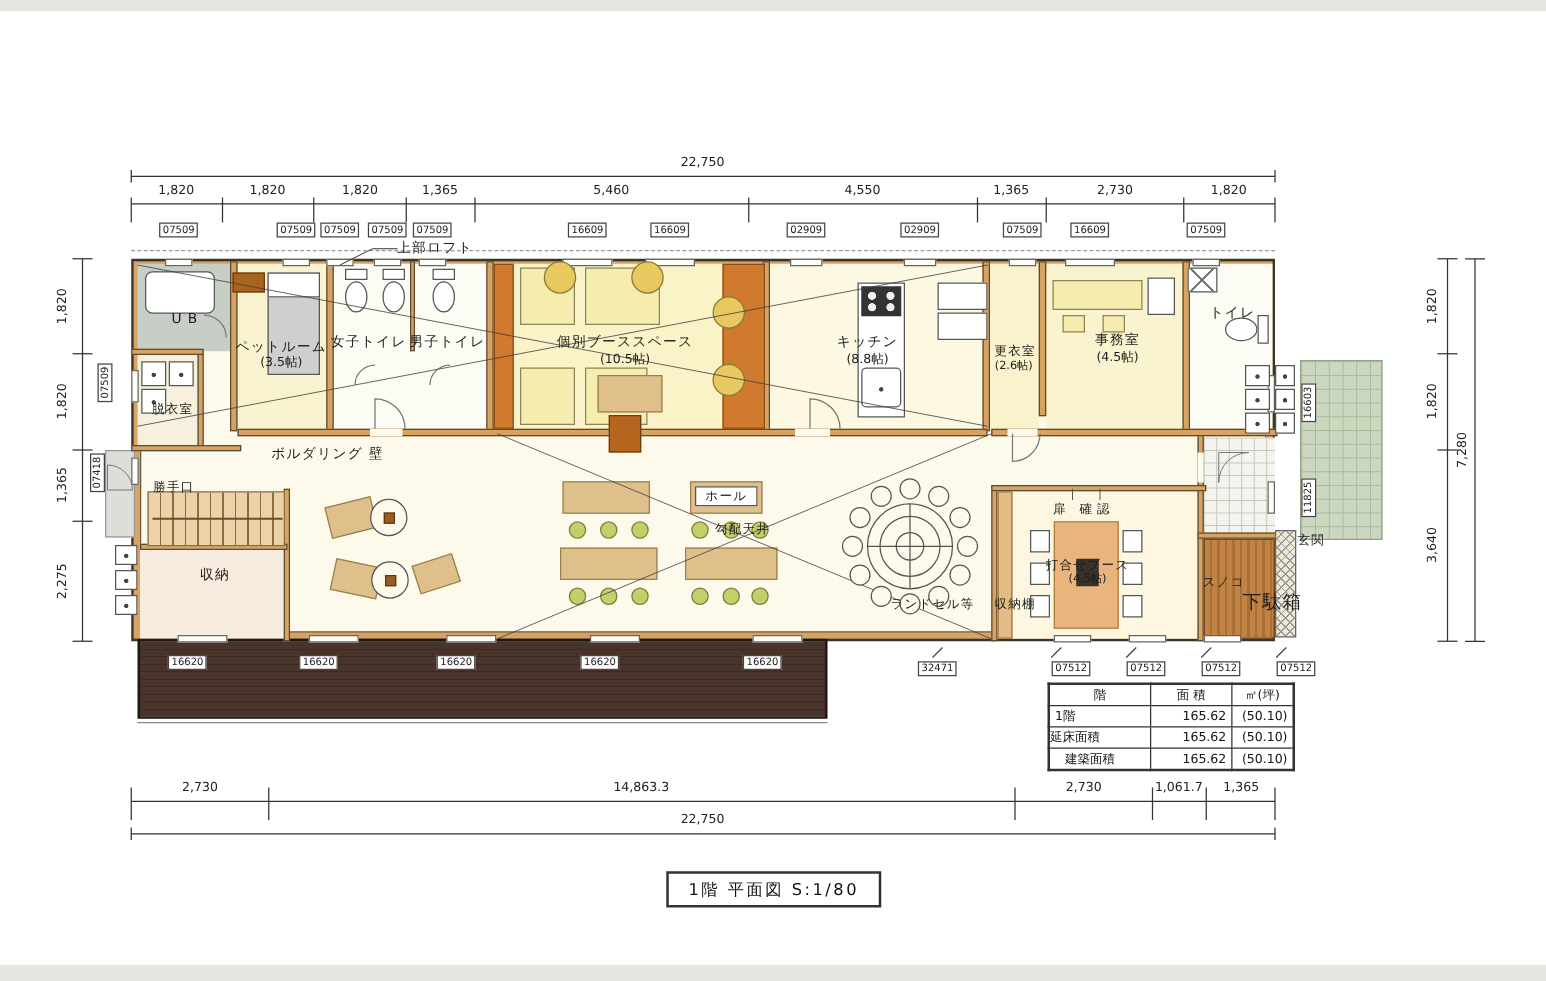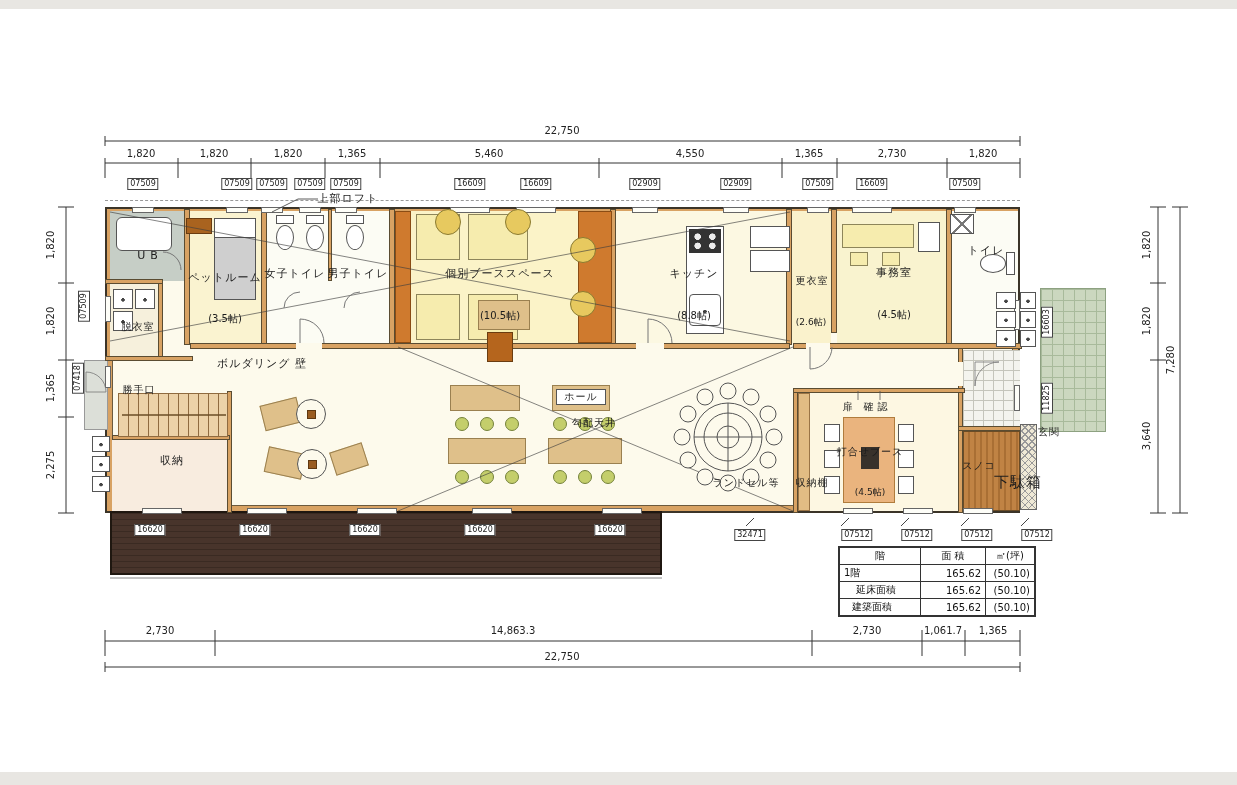--- a/index.html
+++ b/index.html
@@ -1,21 +1,21 @@
 <!DOCTYPE html>
 <html><head>
 <meta charset="utf-8">
 <style>
   html,body{margin:0;padding:0;background:#fff;}
   #canvas{position:relative;width:1237px;height:785px;background:#fff;overflow:hidden;
           font-family:"DejaVu Sans",sans-serif;}
   .abs{position:absolute;box-sizing:border-box;}
   .lbl{position:absolute;transform:translate(-50%,-50%);white-space:nowrap;color:#1c1c1c;
        font-size:11px;letter-spacing:1px;z-index:30;}
-  .sz{font-size:10px;letter-spacing:0;margin-top:29px;}
+  .sz{font-size:10px;letter-spacing:0;}
   .dim{position:absolute;transform:translate(-50%,-50%);white-space:nowrap;font-size:10px;
        color:#222;z-index:30;}
   .dimv{transform:translate(-50%,-50%) rotate(-90deg);}
   .code{position:absolute;transform:translate(-50%,-50%);font-size:8px;line-height:1.25;
         border:1px solid #444;background:#fff;padding:0 2px;color:#222;z-index:31;white-space:nowrap;}
   .codev{transform:translate(-50%,-50%) rotate(-90deg);}
   .wall{position:absolute;background:#d8a263;border:1px solid #5a4c32;box-sizing:border-box;z-index:10;}
   .gap{position:absolute;background:#fdfaec;z-index:11;}
   .room{position:absolute;box-sizing:border-box;z-index:2;}
   .fix{position:absolute;background:#fff;border:1px solid #555;box-sizing:border-box;z-index:15;}
@@ -409,26 +409,27 @@
       <td style="width:72px;text-align:center">階</td>
       <td style="width:56px;text-align:center">面 積</td>
       <td style="width:40px;text-align:center">㎡(坪)</td>
     </tr>
     <tr>
       <td>1階</td>
       <td style="text-align:right">165.62</td>
       <td style="text-align:right">(50.10)</td>
     </tr>
     <tr>
-      <td style="padding-left:16px">延床面積</td>
+      <td style="padding-left:0">延床面積</td>
       <td style="text-align:right">165.62</td>
       <td style="text-align:right">(50.10)</td>
     </tr>
     <tr>
       <td style="padding-left:12px">建築面積</td>
       <td style="text-align:right">165.62</td>
       <td style="text-align:right">(50.10)</td>
     </tr>
   </tbody>
     </table>
 
+  <div class="titlebox">1階 平面図 S:1/80</div>
 
 </div>
 
 </body></html>

